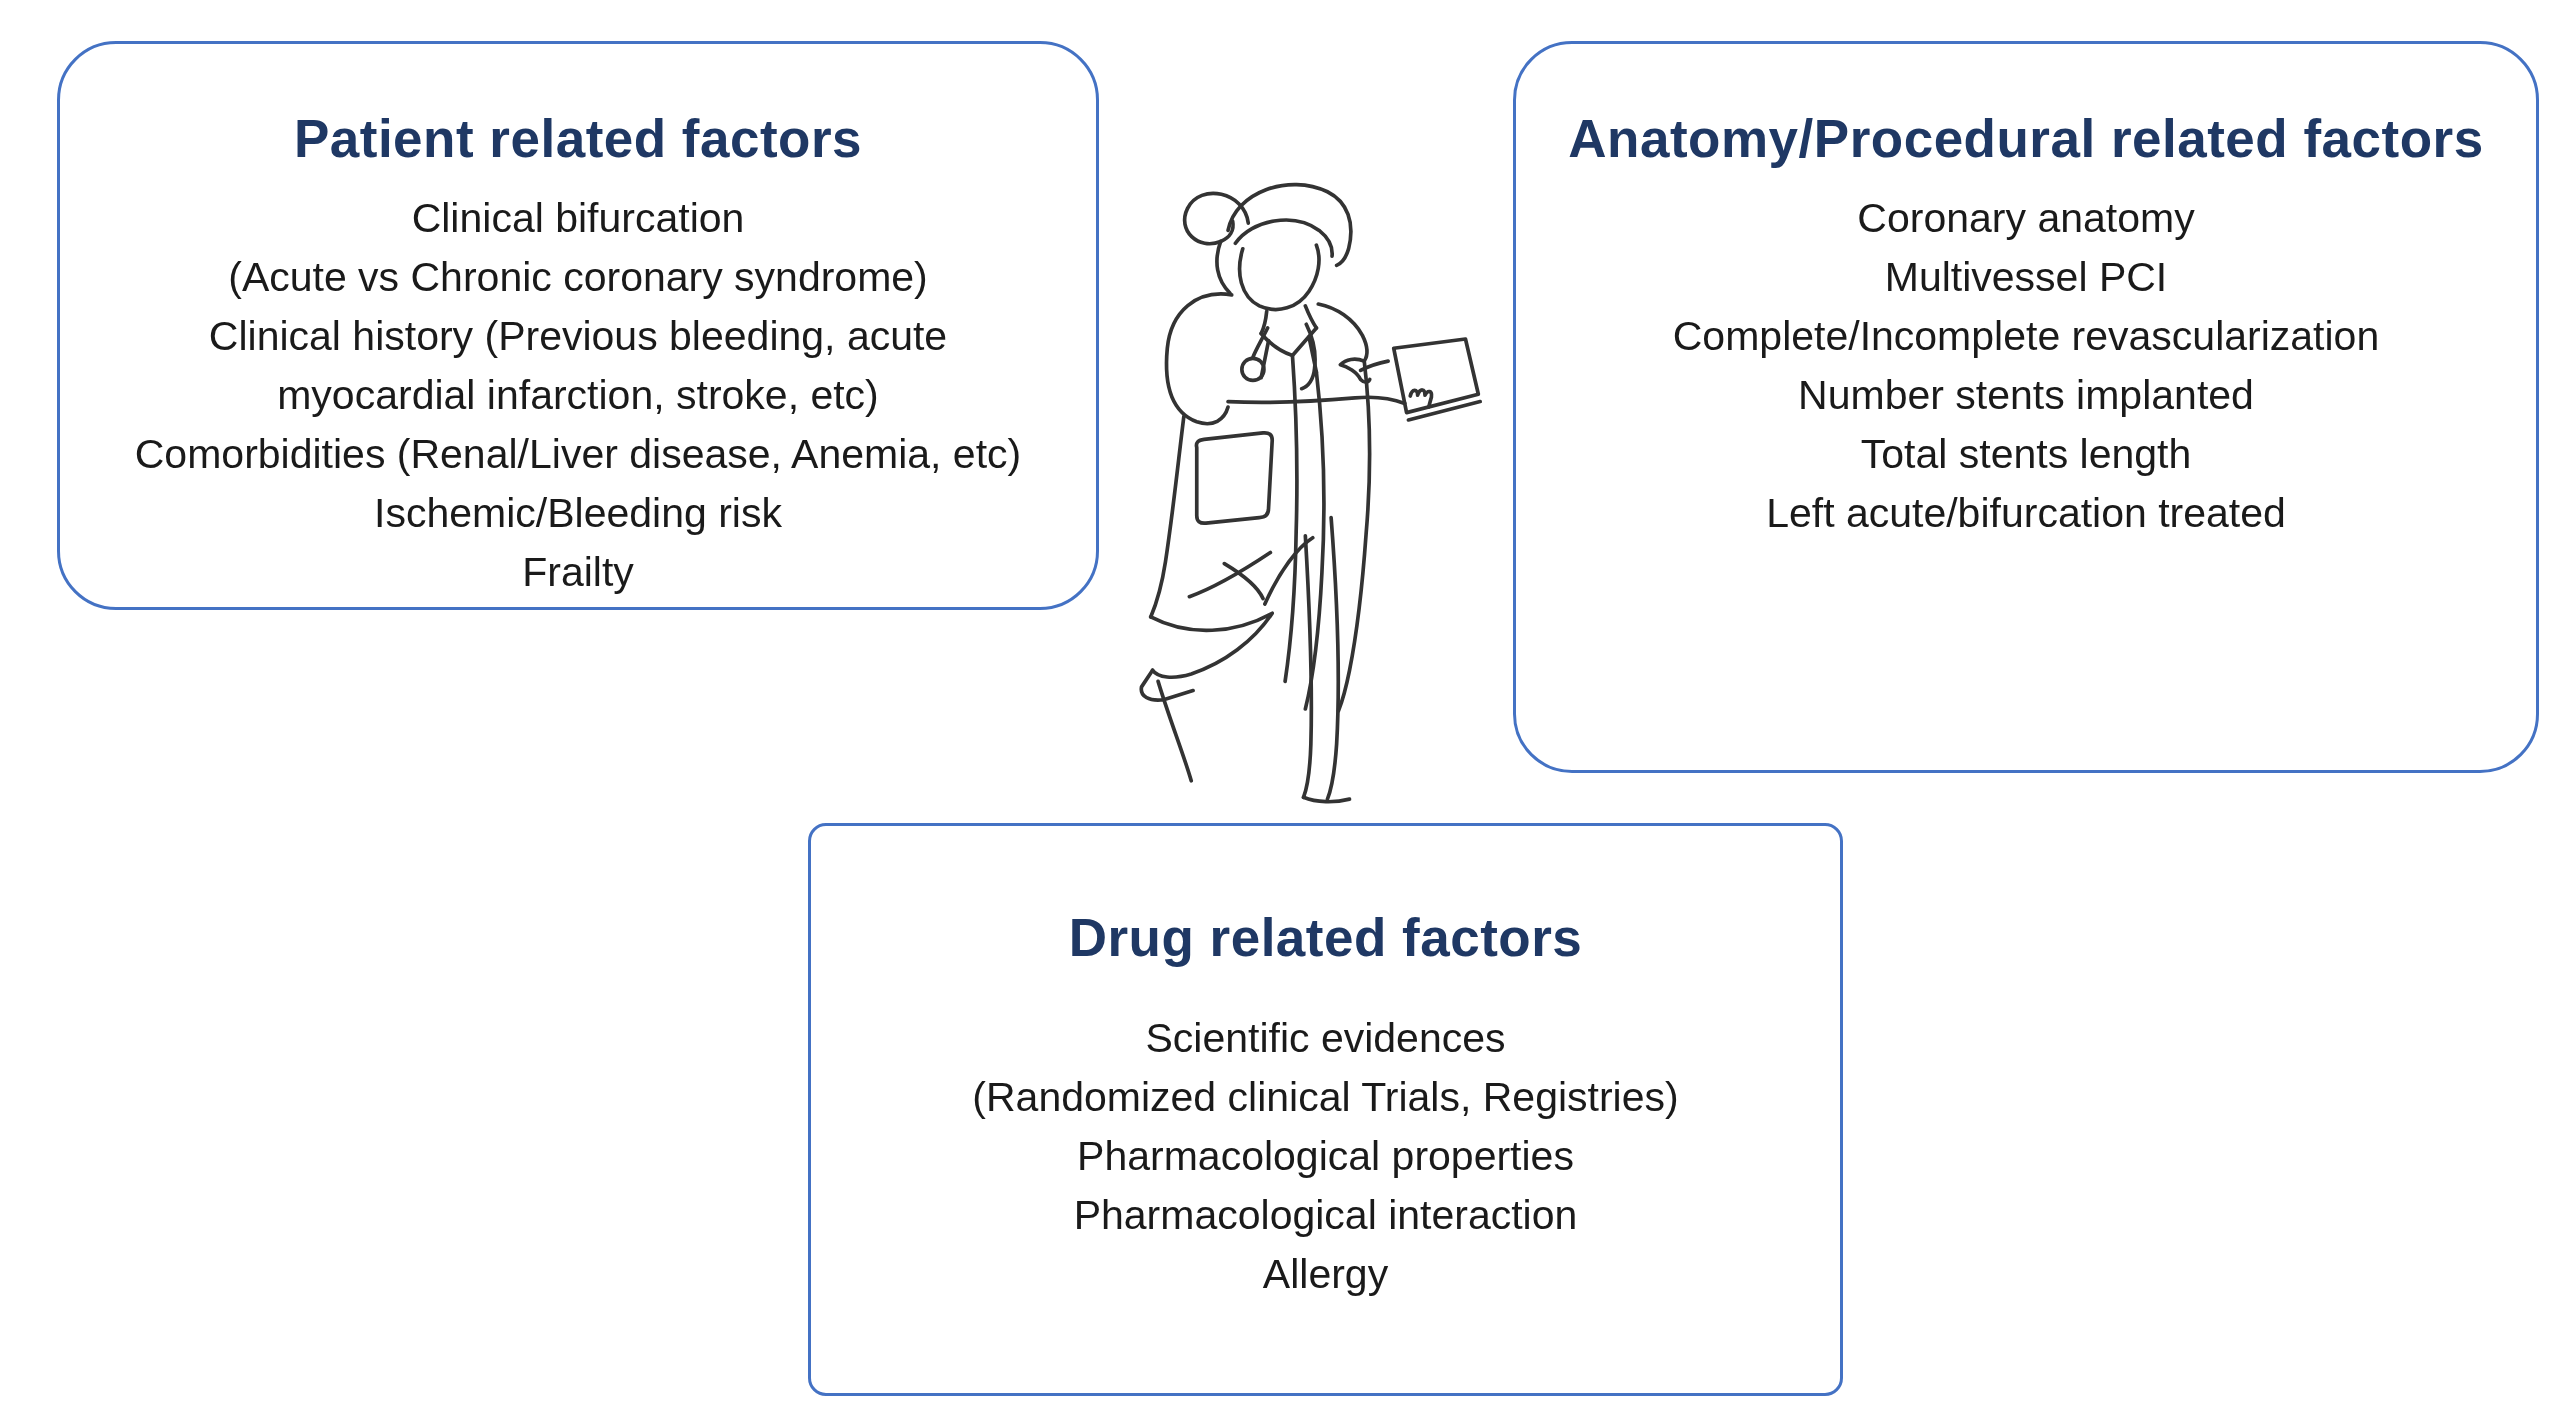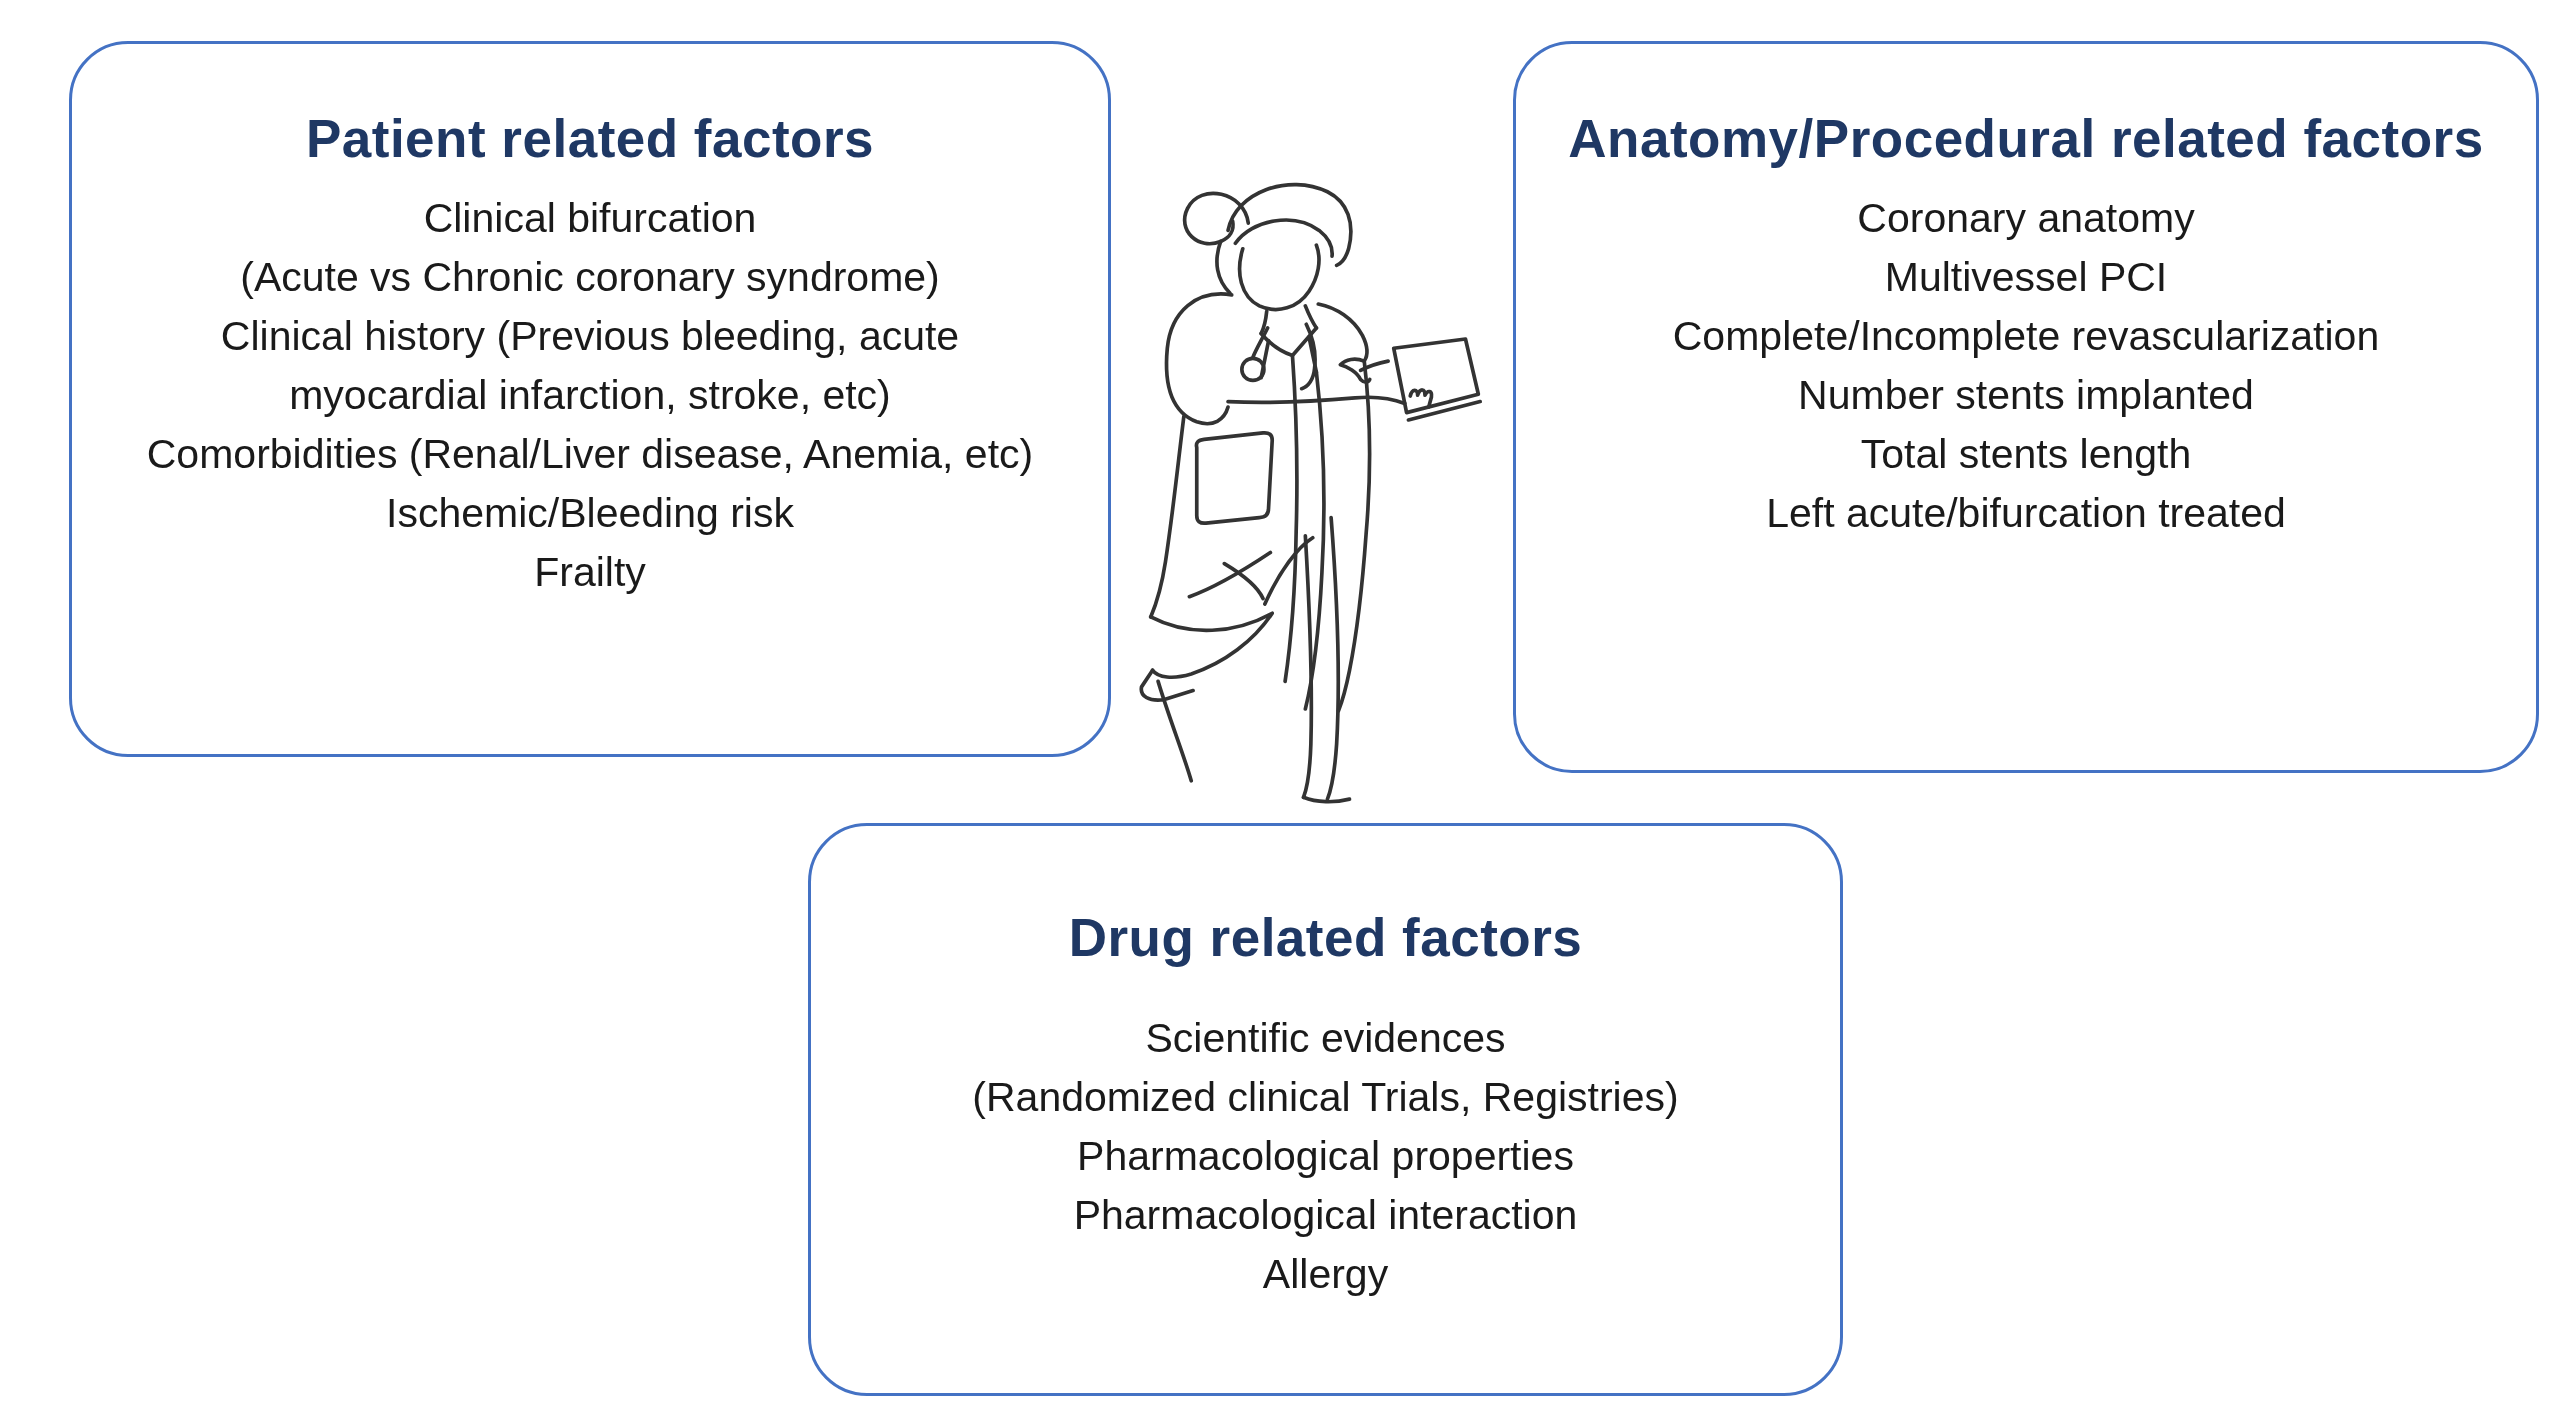--- a/index.html
+++ b/index.html
@@ -17,23 +17,23 @@
     overflow:hidden;
   }
   .factor-box{
     position:absolute;
     box-sizing:border-box;
     background:#fff;
     border:3.7px solid var(--box-border);
     border-radius:59px;
     text-align:center;
   }
-  .box-patient{left:69px;top:41px;width:1042px;height:716px;}
+  .box-patient{left:57px;top:41px;width:1042px;height:569px;}
   .box-anatomy{left:1513px;top:41px;width:1026px;height:732px;}
-  .box-drug{left:808px;top:823px;width:1035px;height:573px;}
+  .box-drug{left:808px;top:823px;width:1035px;height:573px;border-radius:18px;}
   .box-title{
     margin:0;
     padding-top:64px;
     font-size:53px;
     font-weight:bold;
     color:var(--title-text);
     letter-spacing:0.5px;
   }
   .box-drug .box-title{padding-top:81px;}
   .factor-lines{

